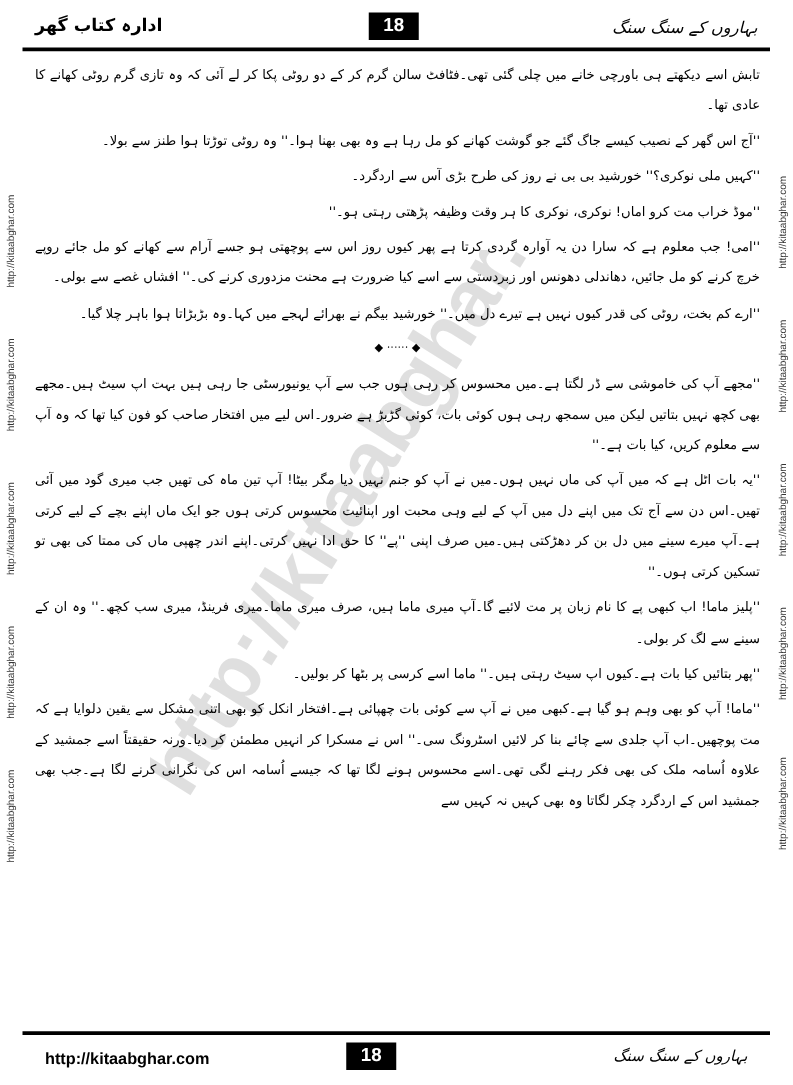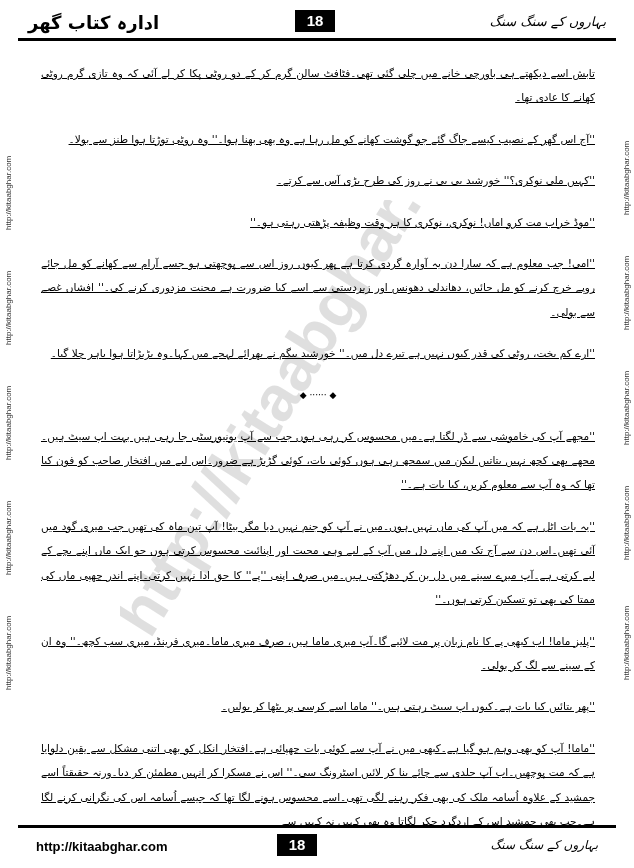--- a/index.html
+++ b/index.html
@@ -19,21 +19,21 @@
       position: absolute;
       left: 18px;
       right: 18px;
       top: 6px;
       height: 30px;
     }
     .header-left {
       position: absolute;
       left: 10px;
       top: 6px;
-      font-size: 18px;
+      font-size: 14px;
       font-weight: bold;
       direction: rtl;
     }
     .header-right {
       position: absolute;
       right: 10px;
       top: 8px;
       font-size: 13px;
       font-style: italic;
       direction: rtl;
@@ -83,22 +83,21 @@
       right: 22px;
       top: 44px;
       bottom: 46px;
       direction: rtl;
       text-align: justify;
       font-family: "DejaVu Sans", sans-serif;
       font-size: 10.5px;
       line-height: 24.4px;
     }
     .para {
-      margin: 17px;
-      text-decoration: underline;
+      margin: 4px;
     }
     .para.short {
     }
     .separator {
       text-align: center;
       font-size: 9px;
       line-height: 24px;
       direction: ltr;
     }
     .watermark {
@@ -165,21 +164,21 @@
 
 <svg class="watermark" viewBox="0 0 440 480">
   <g transform="translate(30,440) rotate(-58)">
     <text x="0" y="0" font-family="Liberation Sans, sans-serif" font-weight="bold" font-size="64" fill="#555">http://kitaabghar.com</text>
   </g>
 </svg>
 
 <div class="content">
   <p class="para">تابش اسے دیکھتے ہی باورچی خانے میں چلی گئی تھی۔فٹافٹ سالن گرم کر کے دو روٹی پکا کر لے آئی کہ وہ تازی گرم روٹی کھانے کا عادی تھا۔</p>
   <p class="para short">''آج اس گھر کے نصیب کیسے جاگ گئے جو گوشت کھانے کو مل رہا ہے وہ بھی بھنا ہوا۔'' وہ روٹی توڑتا ہوا طنز سے بولا۔</p>
-  <p class="para short">''کہیں ملی نوکری؟'' خورشید بی بی نے روز کی طرح بڑی آس سے کرتے۔</p>
+  <p class="para short">''کہیں ملی نوکری؟'' خورشید بی بی نے روز کی طرح بڑی آس سے اردگرد۔</p>
   <p class="para short">''موڈ خراب مت کرو اماں! نوکری، نوکری کا ہر وقت وظیفہ پڑھتی رہتی ہو۔''</p>
   <p class="para">''امی! جب معلوم ہے کہ سارا دن یہ آوارہ گردی کرتا ہے پھر کیوں روز اس سے پوچھتی ہو جسے آرام سے کھانے کو مل جائے روپے خرچ کرنے کو مل جائیں، دھاندلی دھونس اور زبردستی سے اسے کیا ضرورت ہے محنت مزدوری کرنے کی۔'' افشاں غصے سے بولی۔</p>
   <p class="para short">''ارے کم بخت، روٹی کی قدر کیوں نہیں ہے تیرے دل میں۔'' خورشید بیگم نے بھرائے لہجے میں کہا۔وہ بڑبڑاتا ہوا باہر چلا گیا۔</p>
   <div class="separator">◆ ······ ◆</div>
   <p class="para">''مجھے آپ کی خاموشی سے ڈر لگتا ہے۔میں محسوس کر رہی ہوں جب سے آپ یونیورسٹی جا رہی ہیں بہت اپ سیٹ ہیں۔مجھے بھی کچھ نہیں بتاتیں لیکن میں سمجھ رہی ہوں کوئی بات، کوئی گڑبڑ ہے ضرور۔اس لیے میں افتخار صاحب کو فون کیا تھا کہ وہ آپ سے معلوم کریں، کیا بات ہے۔''</p>
   <p class="para">''یہ بات اٹل ہے کہ میں آپ کی ماں نہیں ہوں۔میں نے آپ کو جنم نہیں دیا مگر بیٹا! آپ تین ماہ کی تھیں جب میری گود میں آئی تھیں۔اس دن سے آج تک میں اپنے دل میں آپ کے لیے وہی محبت اور اپنائیت محسوس کرتی ہوں جو ایک ماں اپنے بچے کے لیے کرتی ہے۔آپ میرے سینے میں دل بن کر دھڑکتی ہیں۔میں صرف اپنی ''پے'' کا حق ادا نہیں کرتی۔اپنے اندر چھپی ماں کی ممتا کی بھی تو تسکین کرتی ہوں۔''</p>
   <p class="para">''پلیز ماما! اب کبھی پے کا نام زبان پر مت لائیے گا۔آپ میری ماما ہیں، صرف میری ماما۔میری فرینڈ، میری سب کچھ۔'' وہ ان کے سینے سے لگ کر بولی۔</p>
   <p class="para short">''پھر بتائیں کیا بات ہے۔کیوں اپ سیٹ رہتی ہیں۔'' ماما اسے کرسی پر بٹھا کر بولیں۔</p>
   <p class="para">''ماما! آپ کو بھی وہم ہو گیا ہے۔کبھی میں نے آپ سے کوئی بات چھپائی ہے۔افتخار انکل کو بھی اتنی مشکل سے یقین دلوایا ہے کہ مت پوچھیں۔اب آپ جلدی سے چائے بنا کر لائیں اسٹرونگ سی۔'' اس نے مسکرا کر انہیں مطمئن کر دیا۔ورنہ حقیقتاً اسے جمشید کے علاوہ اُسامہ ملک کی بھی فکر رہنے لگی تھی۔اسے محسوس ہونے لگا تھا کہ جیسے اُسامہ اس کی نگرانی کرنے لگا ہے۔جب بھی جمشید اس کے اردگرد چکر لگاتا وہ بھی کہیں نہ کہیں سے</p>
 </div>

